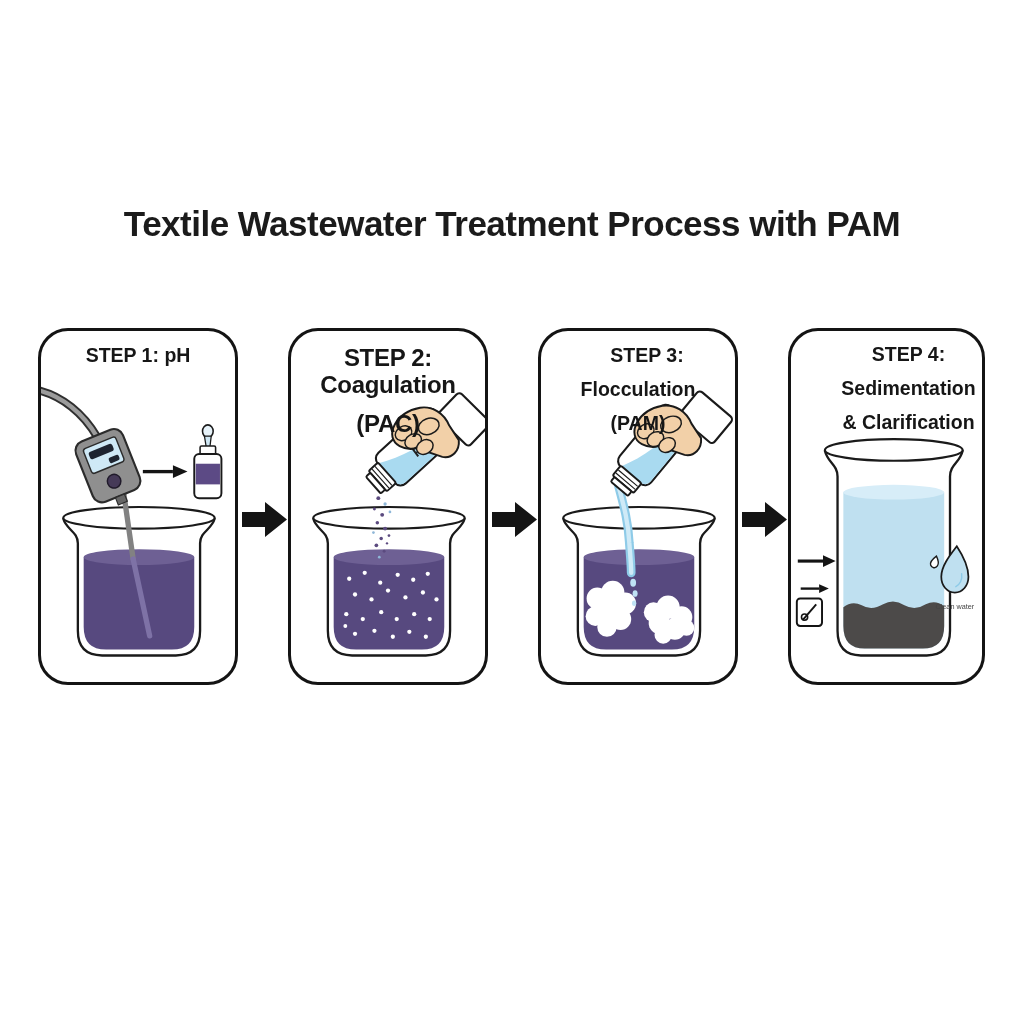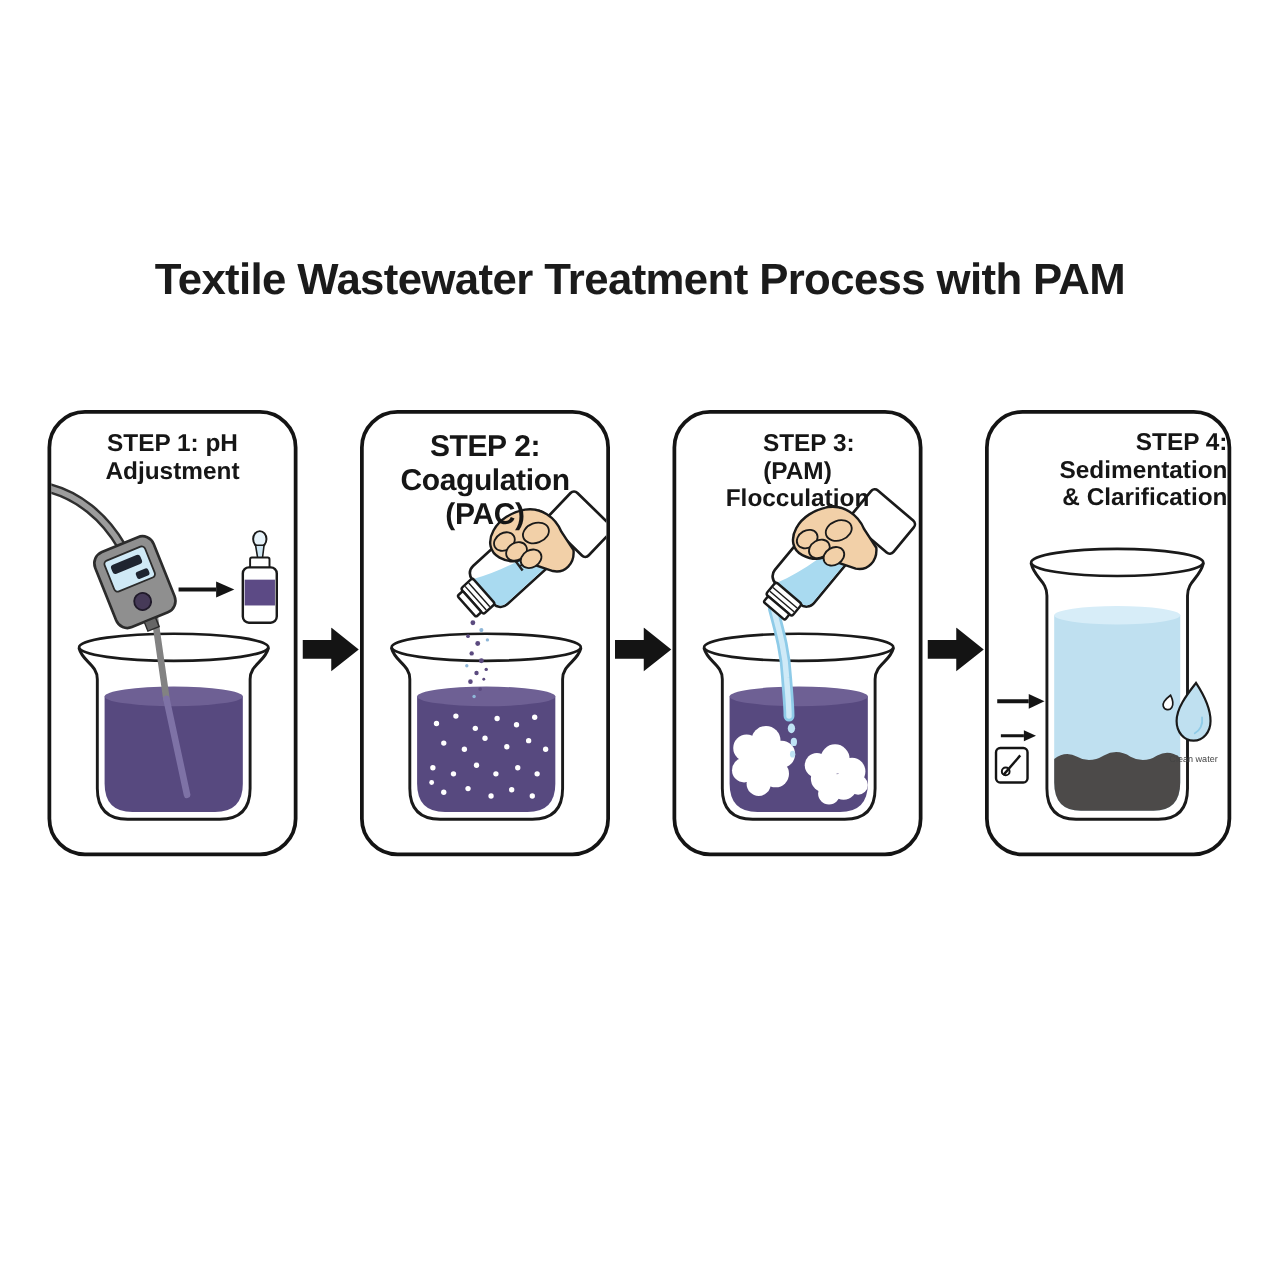--- a/index.html
+++ b/index.html
@@ -13,44 +13,43 @@
   }
   .panel{
     position:absolute;top:328px;width:200px;height:357px;box-sizing:border-box;
     border:3.5px solid #141414;border-radius:30px;background:#fff;
   }
   .panel-art{position:absolute;left:0;top:0;width:100%;height:100%;z-index:1;}
   .panel-heading{
     position:relative;z-index:2;margin-top:14px;text-align:center;
     font-weight:bold;color:#161616;font-size:19.5px;line-height:1.12;
   }
-  .panel-heading span{display:block;}
+  .panel-heading span{display:block;margin-top:12px;}
   .p1{left:38px;}
   .p2{left:288px;}
   .p3{left:538px;}
   .p4{left:788px;width:197px;}
   .p2 .panel-heading{font-size:24px;letter-spacing:-0.3px;}
   .p3 .hl-first{text-align:center;padding-left:18px;}
-  .p4 .panel-heading{text-align:right;padding-left:44px;margin-top:13px;}
+  .p4 .panel-heading{text-align:center;padding-left:44px;margin-top:13px;}
   .flow-arrow{position:absolute;top:502px;width:46px;height:36px;z-index:3;}
   .fa1{left:242px;}
   .fa2{left:492px;}
   .fa3{left:742px;}
 </style>
 </head>
 <body>
 
 <div class="canvas">
 
   <div class="title">Textile Wastewater Treatment Process with PAM</div>
 
   <div class="panel p1">
     <div class="panel-heading">
       <span>STEP 1: pH</span>
-      <span>Adjustment</span>
     </div>
     <svg class="panel-art" viewBox="0 0 200 357" preserveAspectRatio="none">
 
       <g>
         <path d="M 23 191 C 26 202 38 204 38 216 L 38 305 Q 38 330 63 330 L 139 330 Q 164 330 164 305 L 164 216 C 164 204 176 202 179 191" fill="#ffffff" stroke="#1a1a1a" stroke-width="2.4" stroke-linecap="round"></path>
         <ellipse cx="101" cy="190" rx="78" ry="11" fill="#ffffff" stroke="#1a1a1a" stroke-width="2.2"></ellipse>
         <path d="M 44 230 L 44 301 Q 44 324 67 324 L 135 324 Q 158 324 158 301 L 158 230 Z" fill="#57497f"></path>
         <ellipse cx="101" cy="230" rx="57" ry="8" fill="#6e6094"></ellipse>
       </g>
 
@@ -165,22 +164,22 @@
         <ellipse cx="126" cy="112" rx="9" ry="7" transform="rotate(-30 126 112)" stroke="#1a1a1a" stroke-width="1.5" fill="#f2d0a8"></ellipse>
         <ellipse cx="138" cy="118" rx="9" ry="7" transform="rotate(-30 138 118)" stroke="#1a1a1a" stroke-width="1.5" fill="#f2d0a8"></ellipse>
         <ellipse cx="142" cy="97" rx="11" ry="8" transform="rotate(-20 142 97)" stroke="#1a1a1a" stroke-width="1.5" fill="#f2d0a8"></ellipse>
       </g>
     </svg>
   </div>
 
   <div class="panel p3">
     <div class="panel-heading">
       <span class="hl-first">STEP 3:</span>
+      <span>Flocculation</span>
       <span>(PAM)</span>
-      <span>Flocculation</span>
     </div>
     <svg class="panel-art" viewBox="0 0 200 357" preserveAspectRatio="none">
 
       <g>
         <path d="M 23 191 C 26 202 38 204 38 216 L 38 305 Q 38 330 63 330 L 139 330 Q 164 330 164 305 L 164 216 C 164 204 176 202 179 191" fill="#ffffff" stroke="#1a1a1a" stroke-width="2.4" stroke-linecap="round"></path>
         <ellipse cx="101" cy="190" rx="78" ry="11" fill="#ffffff" stroke="#1a1a1a" stroke-width="2.2"></ellipse>
         <path d="M 44 230 L 44 301 Q 44 324 67 324 L 135 324 Q 158 324 158 301 L 158 230 Z" fill="#57497f"></path>
         <ellipse cx="101" cy="230" rx="57" ry="8" fill="#6e6094"></ellipse>
 
         <g fill="#ffffff">

